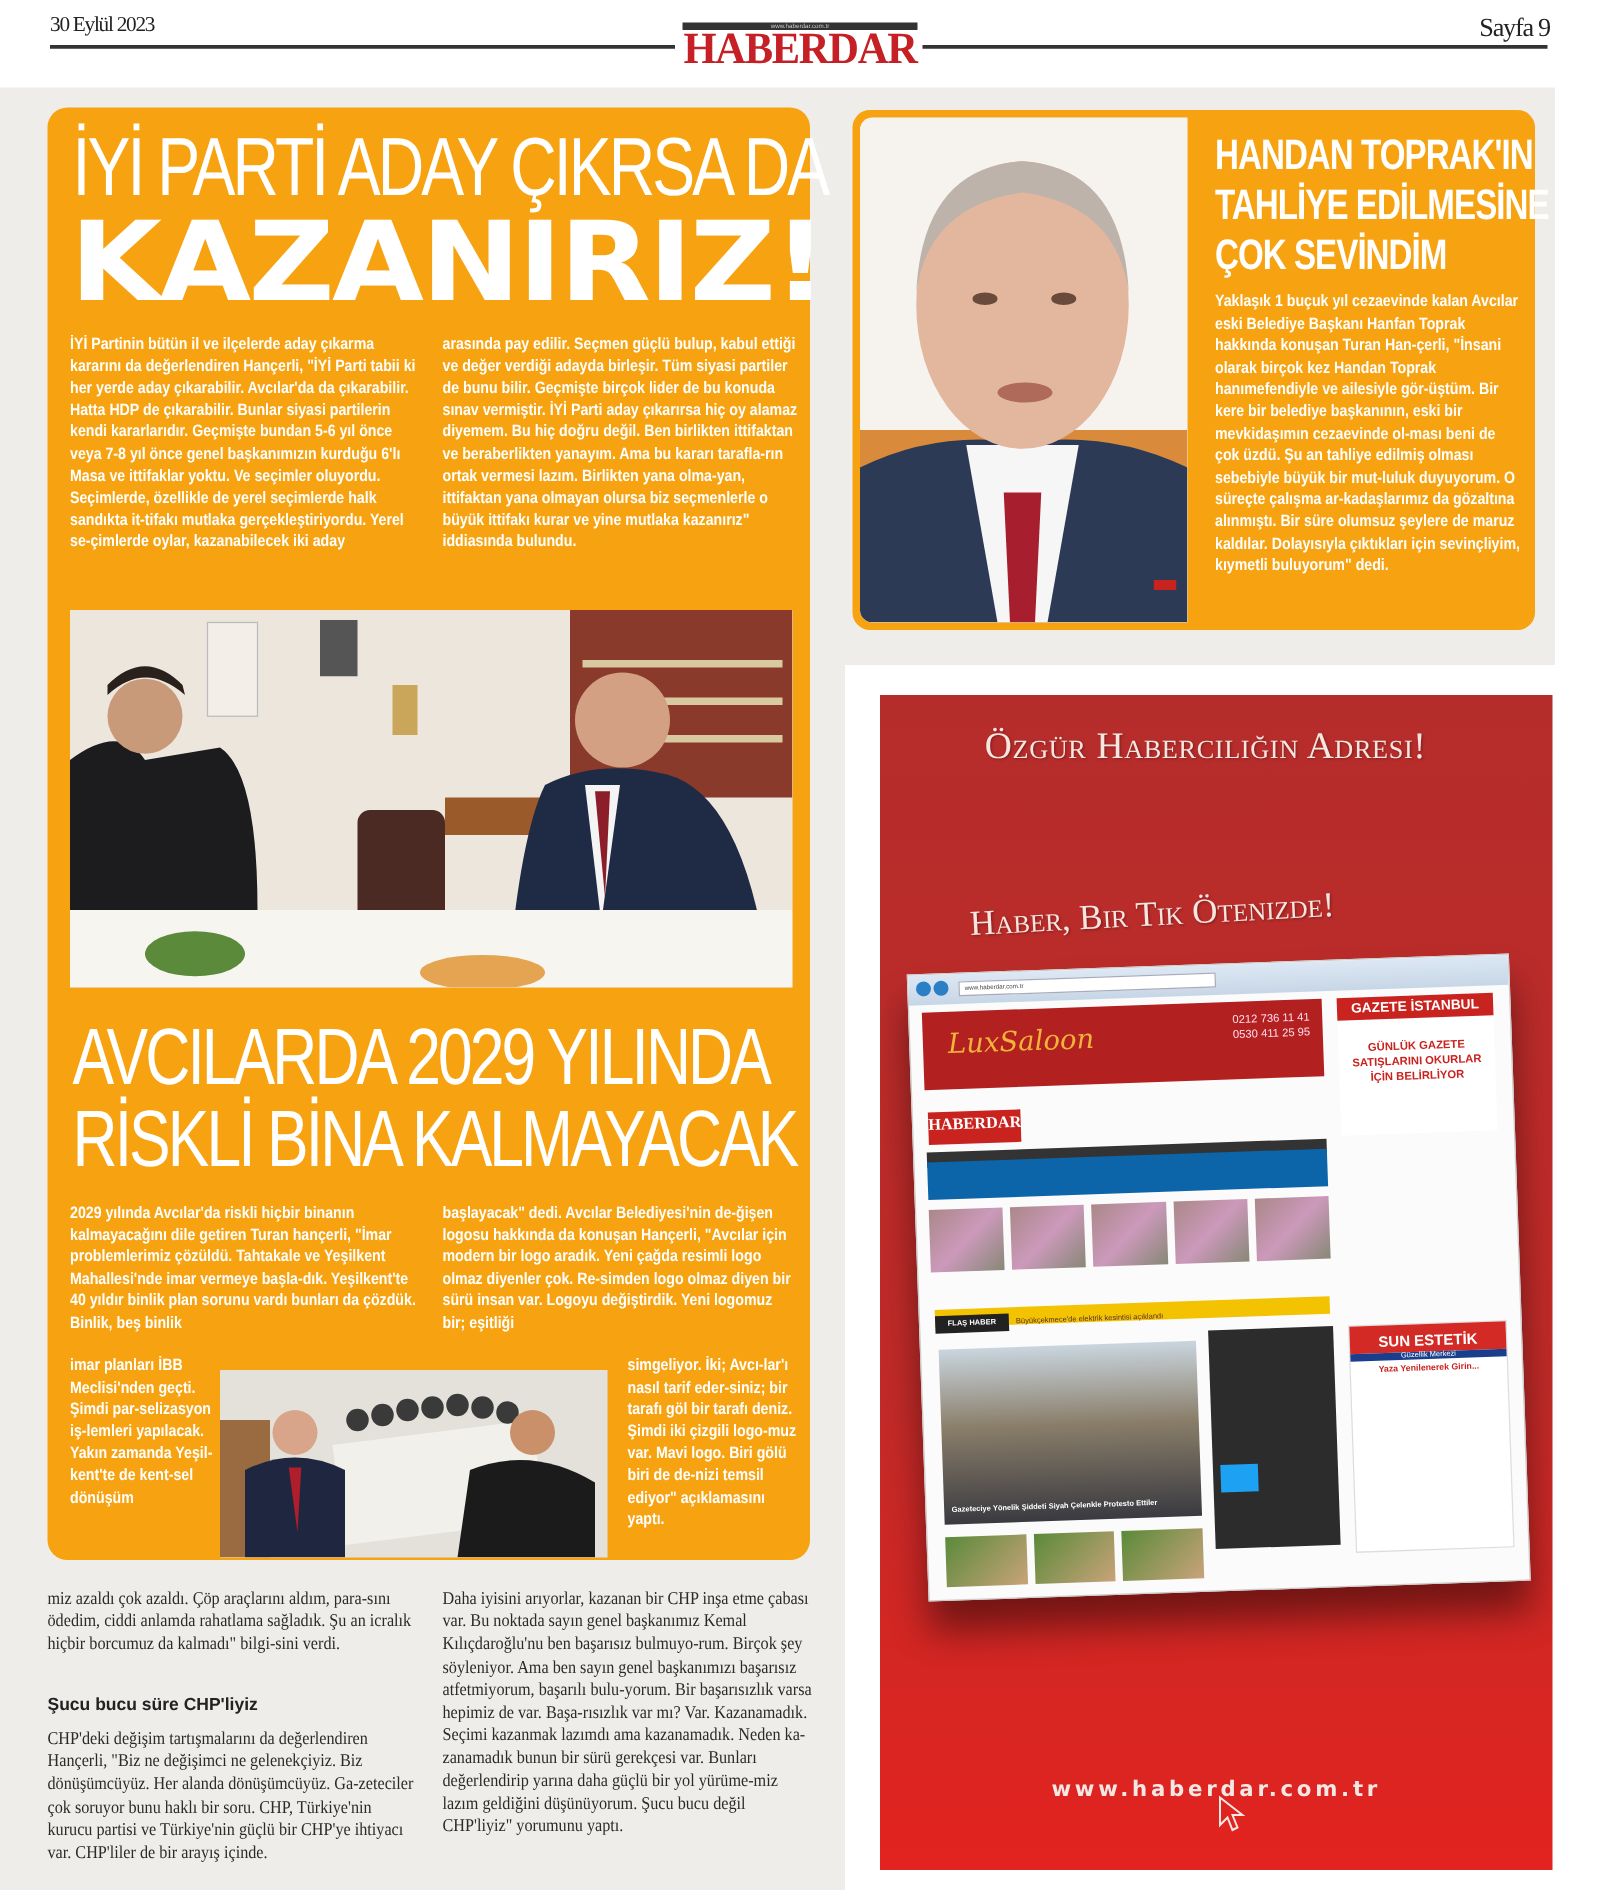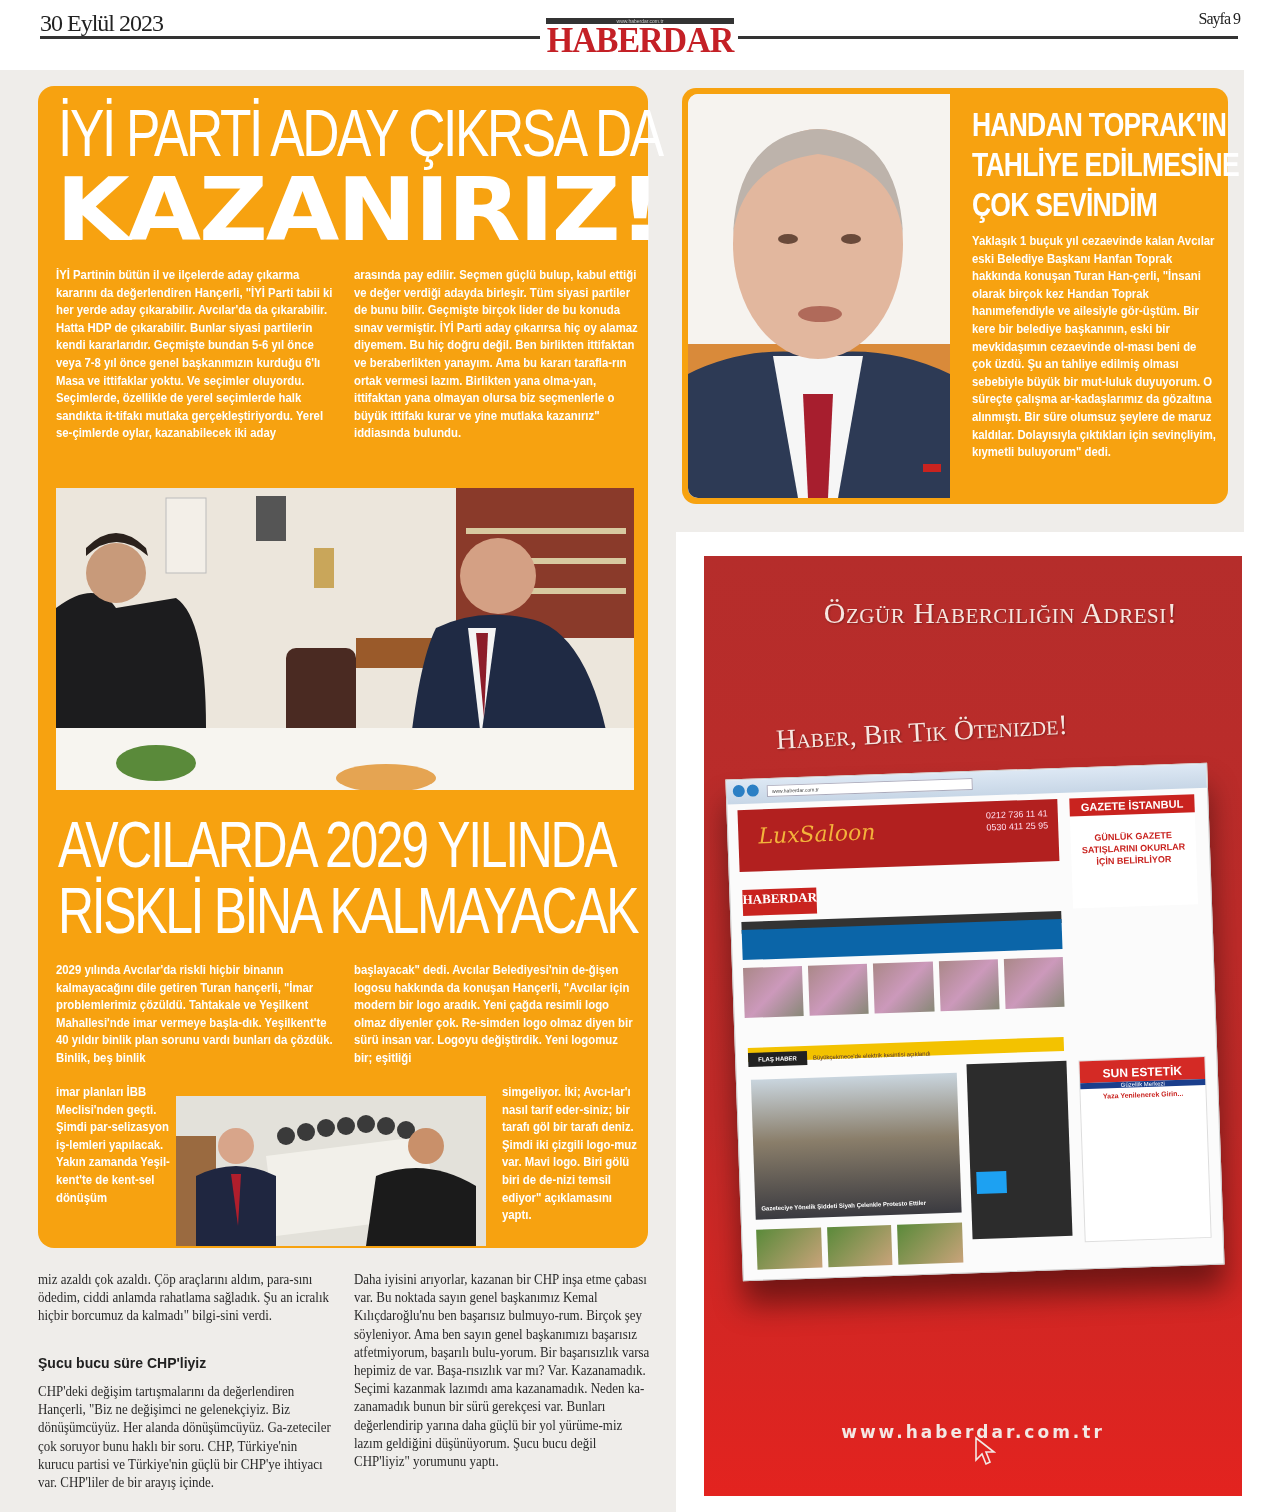--- a/index.html
+++ b/index.html
@@ -2,22 +2,22 @@
 <html><head>
 <meta charset="utf-8">
 <style>
   html, body { margin: 0; padding: 0; }
   body {
     width: 1280px; height: 1512px; position: relative; overflow: hidden;
     background: #ffffff; font-family: "Liberation Sans", sans-serif;
   }
   
   .masthead { position: absolute; left: 0; top: 0; width: 1280px; height: 70px; background: #fff; }
-  .mh-date { position: absolute; left: 40px; top: 10px; font-family: "Liberation Serif", serif; font-size: 24px; letter-spacing: -1px; color: #222; }
-  .mh-page { position: absolute; right: 40px; top: 10px; font-family: "Liberation Serif", serif; font-size: 16px; letter-spacing: -1px; color: #222; }
+  .mh-date { position: absolute; left: 40px; top: 10px; font-family: "Liberation Serif", serif; font-size: 17px; letter-spacing: -1px; color: #222; }
+  .mh-page { position: absolute; right: 40px; top: 10px; font-family: "Liberation Serif", serif; font-size: 21px; letter-spacing: -1px; color: #222; }
   .mh-rule { position: absolute; top: 36px; height: 3px; background: #333; }
   .mh-rule.l { left: 40px; width: 500px; }
   .mh-rule.r { left: 738px; width: 500px; }
   .mh-logo { position: absolute; left: 544px; top: 18px; width: 192px; height: 40px; }
   .mh-logo-bar { position: absolute; left: 2px; top: 0; width: 188px; height: 6px; background: #333; color: #ccc; font-size: 5px; text-align: center; line-height: 6px; }
   .mh-logo-text { position: absolute; left: 0; top: 4px; width: 192px; text-align: center; font-family: "Liberation Serif", serif; font-weight: bold; font-size: 34px; letter-spacing: -1px; color: #c42026; line-height: 36px; transform: scaleY(1.05); }
 
   .page-bg { position: absolute; left: 0; top: 70px; width: 1244px; height: 1442px; background: #efedea; }
   .right-bg-white { position: absolute; left: 676px; top: 532px; width: 568px; height: 980px; background: #ffffff; }
 
@@ -45,21 +45,21 @@
   .serif-a2 { left: 38px; top: 1382px; width: 330px; }
 
   
   .right-box { position: absolute; left: 682px; top: 88px; width: 546px; height: 416px; background: #f7a210; border-radius: 14px; }
   .portrait { position: absolute; left: 688px; top: 94px; width: 262px; height: 404px; border-radius: 10px 0 0 10px; overflow: hidden; background: #f4f1ee; }
   .headline4 { position: absolute; left: 972px; top: 104px; color: #fff; font-family: "Liberation Sans Narrow", "Liberation Sans", sans-serif; font-weight: bold; font-size: 34px; line-height: 40px; letter-spacing: -1px; transform: scaleX(0.78); transform-origin: left; white-space: nowrap; }
   .col-e { left: 972px; top: 232px; width: 286px; }
 
   
   .ad { position: absolute; left: 704px; top: 556px; width: 538px; height: 940px; background: linear-gradient(180deg, #b52d2b 0%, #c22a28 60%, #e3231f 100%); overflow: hidden; }
-  .ad-title { position: absolute; left: 0; top: 40px; width: 521px; text-align: center; color: #f7e6e0; font-family: "Liberation Serif", serif; font-size: 30px; letter-spacing: 0.5px; font-variant: small-caps; text-shadow: 1px 1px 2px rgba(0,0,0,0.3); margin-left: 36px; }
+  .ad-title { position: absolute; left: 0; top: 24px; width: 521px; text-align: center; color: #f7e6e0; font-family: "Liberation Serif", serif; font-size: 30px; letter-spacing: 0.5px; font-variant: small-caps; text-shadow: 1px 1px 2px rgba(0,0,0,0.3); }
   .ad-sub { position: absolute; left: 72px; top: 168px; color: #f7e6e0; font-family: "Liberation Serif", serif; font-size: 28px; font-variant: small-caps; transform: rotate(-3deg); transform-origin: left; text-shadow: 1px 1px 2px rgba(0,0,0,0.3); }
   .ad-url { position: absolute; left: 0; top: 866px; width: 538px; text-align: center; color: #f3e8e4; font-family: "DejaVu Sans", sans-serif; font-weight: bold; font-size: 17px; letter-spacing: 3px; }
   .ad-cursor { position: absolute; left: 270px; top: 880px; }
 
   .browser { position: absolute; left: 30px; top: 215px; width: 480px; height: 500px; background: #fbfbfb; border: 1px solid #ccc; transform: rotate(-2deg); box-shadow: 0 24px 30px rgba(0,0,0,0.45); overflow: hidden; }
   .br-top { position: absolute; left: 0; top: 0; width: 100%; height: 24px; background: linear-gradient(#dde8f4, #c7d6e6); }
   .br-addr { position: absolute; left: 40px; top: 6px; width: 200px; height: 10px; background: #fff; border: 1px solid #aab; font-size: 5px; color: #444; line-height: 10px; padding-left: 4px; }
   .br-btn { position: absolute; top: 5px; width: 12px; height: 12px; border-radius: 50%; background: #2b7fc4; }
   .br-banner { position: absolute; left: 10px; top: 30px; width: 320px; height: 62px; background: #b2201f; }
   .br-banner .lx { position: absolute; left: 20px; top: 14px; color: #2a0c0c; font-family: "DejaVu Serif", serif; font-style: italic; font-size: 22px; }

